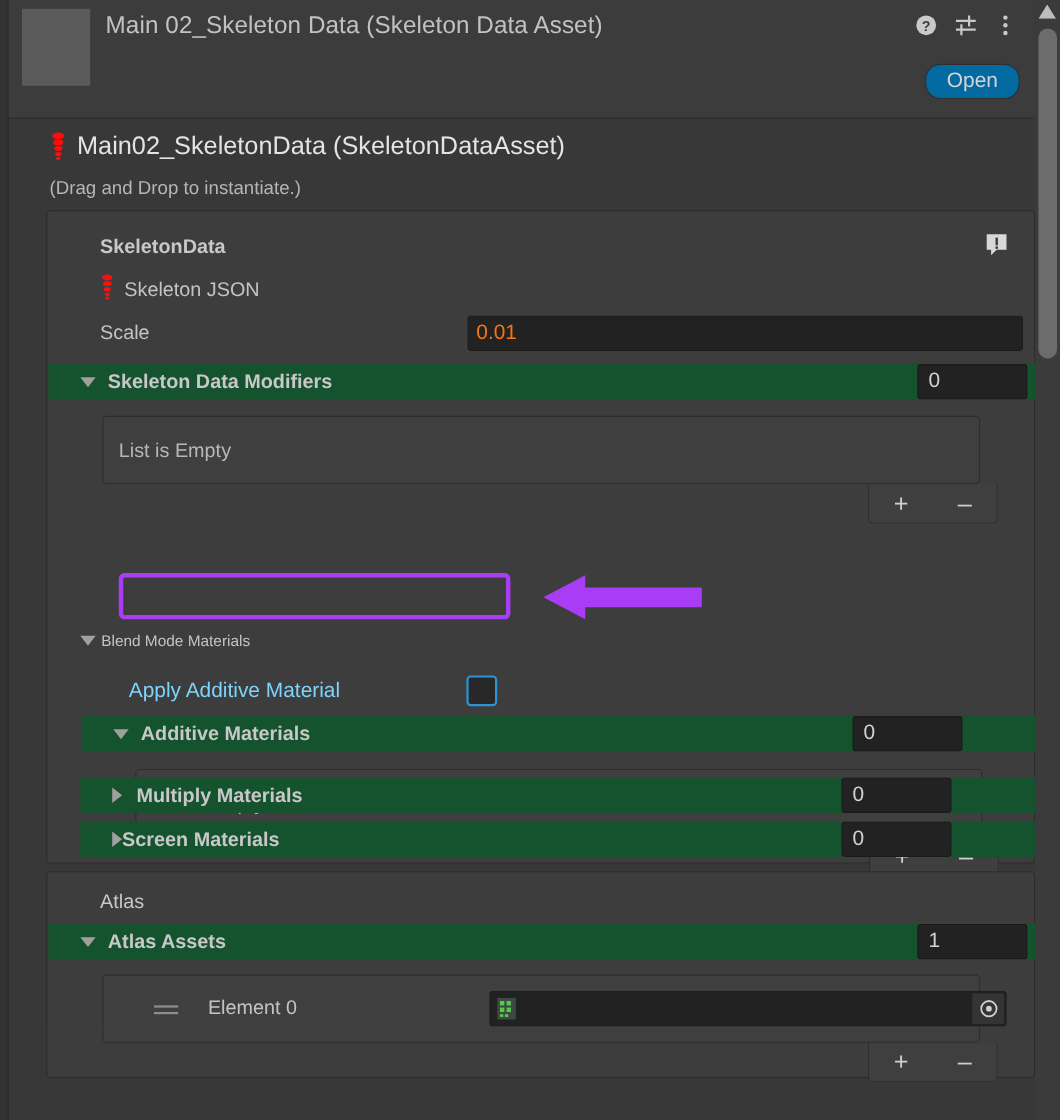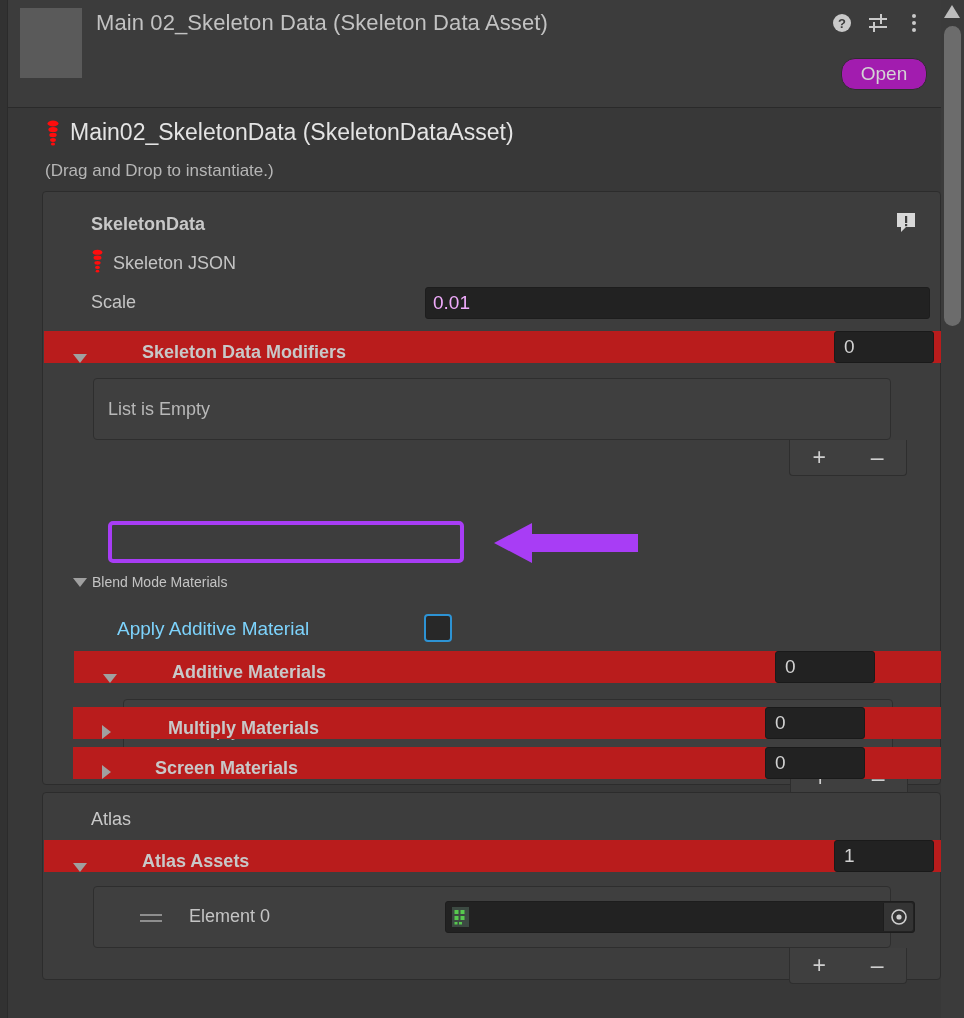--- a/index.html
+++ b/index.html
@@ -37,21 +37,21 @@
     white-space: nowrap;
   }
   .header-icons {
     position: absolute; right: 16px; top: 12px;
     display: flex; align-items: center; gap: 14px;
   }
   .hicon { width: 22px; height: 22px; display: block; }
   .btn-open {
     position: absolute; right: 14px; top: 58px;
     width: 86px; height: 32px;
-    background: #a21caf;
+    background: #0369a1;
     border: 1px solid #2e2e2e;
     border-radius: 14px;
     color: #d4d4d4; font-size: 19px;
     display: flex; align-items: center; justify-content: center;
   }
 
   
   .body { position: absolute; left: 8px; top: 109px; width: 933px; height: 909px; background: #383838; }
 
   .asset-title {
@@ -93,28 +93,28 @@
   .picker {
     position: absolute; right: 1px; top: 1px; bottom: 1px; width: 30px;
     background: #343434; border-left: 1px solid #1d1d1d;
     border-radius: 0 2px 2px 0;
     display: flex; align-items: center; justify-content: center;
   }
   .textfield {
     position: absolute; height: 32px;
     background: #222222; border: 1px solid #1d1d1d; border-radius: 3px;
     display: flex; align-items: center; padding-left: 7px;
-    color: #f0abfc; font-size: 19px;
+    color: #f97316; font-size: 19px;
   }
 
   
   .foldbar {
     position: absolute; height: 32px;
-    background: #b91c1c;
-    display: flex; align-items: flex-end; gap: 44px;
+    background: #14532d;
+    display: flex; align-items: center;
   }
   .tri { width: 0; height: 0; display: block; }
   .tri-down { border-left: 7px solid transparent; border-right: 7px solid transparent; border-top: 9px solid #a0a0a0; }
   .tri-right { border-top: 7px solid transparent; border-bottom: 7px solid transparent; border-left: 9px solid #a0a0a0; }
 
   .countbox {
     position: absolute; height: 32px; width: 100px;
     background: #222222; border: 1px solid #1a1a1a; border-radius: 3px;
     display: flex; align-items: center; padding-left: 9px;
     color: #d2d2d2; font-size: 19px;

